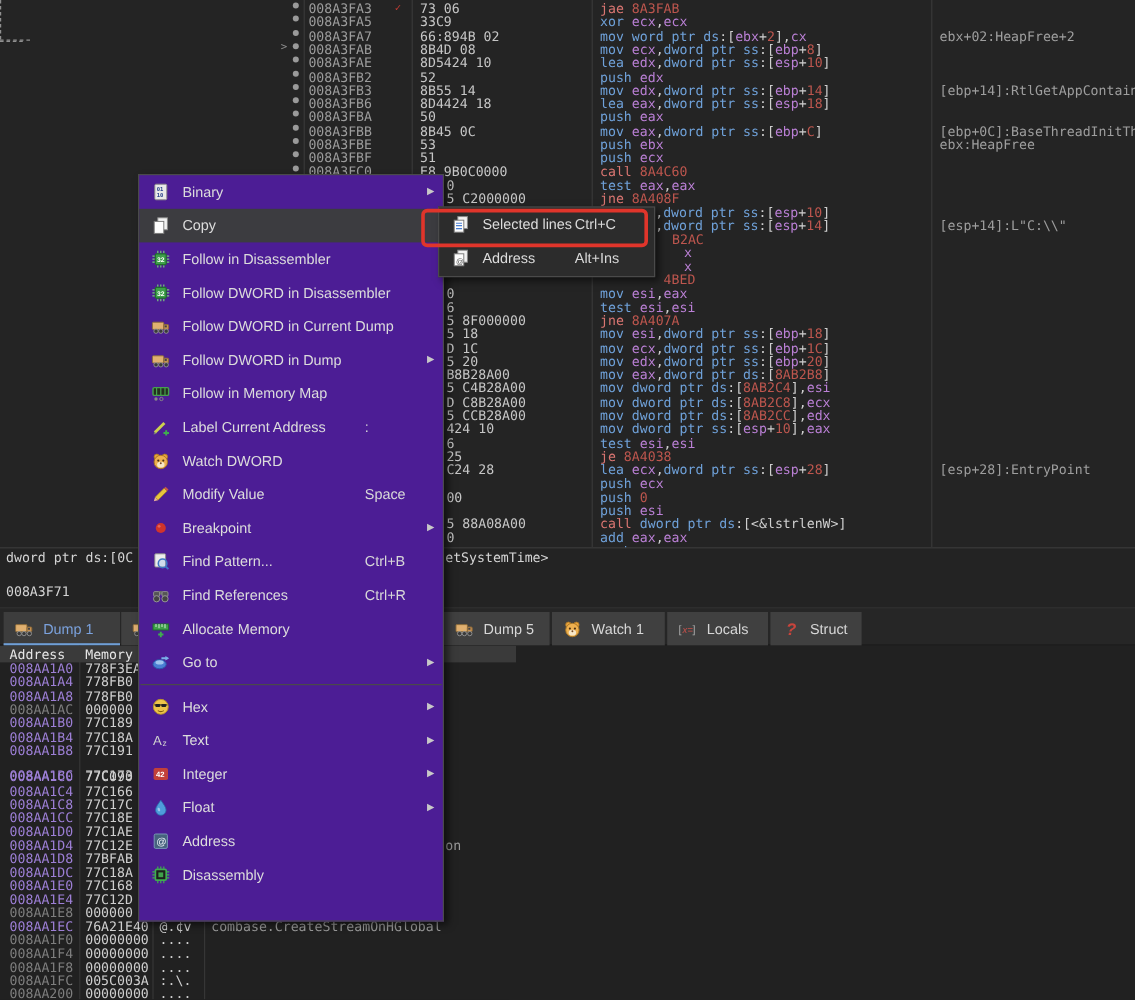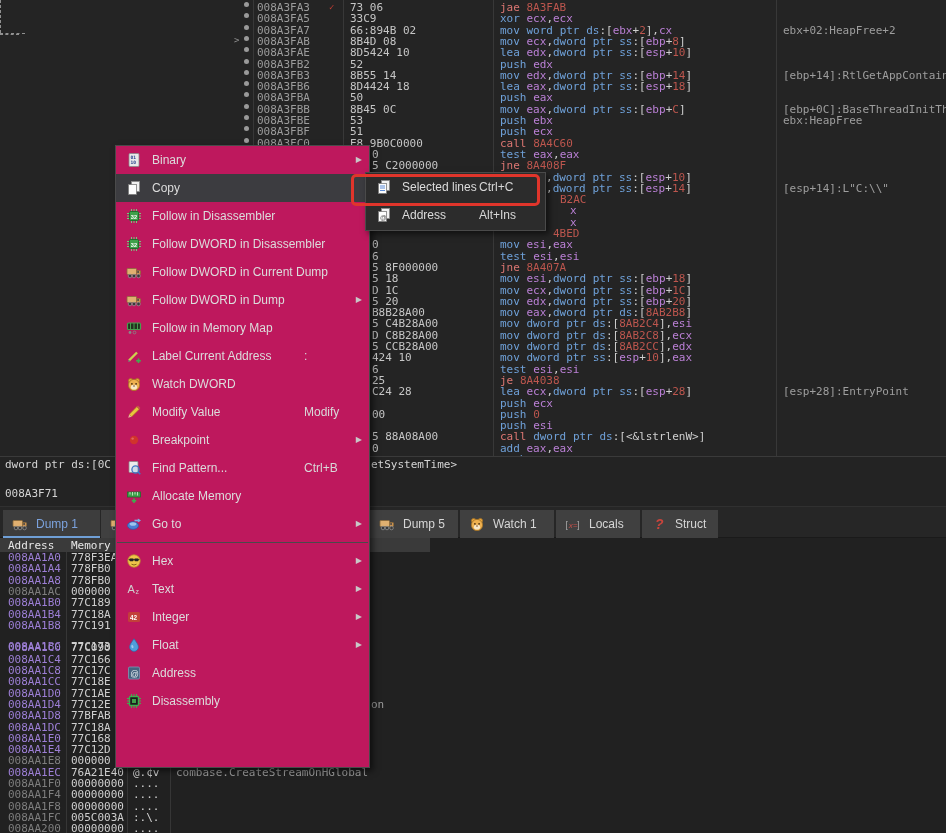--- a/index.html
+++ b/index.html
@@ -47,21 +47,21 @@
   #dumphead span { position:absolute; top:1px; }
   .dumprow { position:absolute; left:0; width:946px; height:12px; line-height:11.3px; white-space:pre; }
   .dumprow span { position:absolute; top:0; }
   .du-addr { left:8px; color:#9d7fd6; } .du-addr.gray { color:#7e7e7e; }
   .du-val { left:71px; color:#cfcfcf; }
   .du-ascii { left:133px; color:#cfcfcf; }
   .du-com { left:176px; color:#9a9a9a; }
   .du-comfrag { left:371px; color:#9a9a9a; }
 
   
-  #menu { position:absolute; left:115px; top:145px; width:255px; height:623px; background:#be185d;
+  #menu { position:absolute; left:115px; top:145px; width:255px; height:623px; background:#4c1d95;
           border:1px solid #4a4a4a; box-shadow:3px 3px 6px rgba(0,0,0,0.55); z-index:30; }
   .mitem { position:relative; height:28px; color:#dcdcdc; font-size:12px; }
   .mitem.hl { background:#3c3c40; }
   .mitem .micon { position:absolute; left:10px; top:6px; width:16px; height:16px; }
   .mitem .mlabel { position:absolute; left:36px; top:0; line-height:28px; white-space:nowrap; }
   .mitem .mshort { position:absolute; left:188px; top:0; line-height:28px; color:#d8d8d8; }
   .mitem .marrow { position:absolute; right:7px; top:0; line-height:28px; font-size:8px; color:#c8c8c8; }
   .msep { height:1px; background:#4a4a4a; margin:4px 1px; }
 
   
@@ -389,21 +389,21 @@
       </div>
       <div class="mitem">
         <span class="micon">
           <svg viewBox="0 0 16 16">
             <polygon points="3.2,10.4 10.8,2.8 13.2,5.2 5.6,12.8" fill="#e8c53d" stroke="#a8891d" stroke-width="0.6"></polygon>
             <polygon points="3.2,10.4 5.6,12.8 2.2,13.8" fill="#e9b09a"></polygon>
             <polygon points="10.8,2.8 12,1.6 14.4,4 13.2,5.2" fill="#c8574a"></polygon>
           </svg>
         </span>
         <span class="mlabel">Modify Value</span>
-        <span class="mshort">Modify</span>
+        <span class="mshort">Space</span>
       </div>
       <div class="mitem">
         <span class="micon">
           <svg viewBox="0 0 16 16">
             <circle cx="8" cy="8" r="4.2" fill="#d0342c"></circle>
             <circle cx="6.6" cy="6.6" r="1.2" fill="#e8736c" opacity="0.8"></circle>
           </svg>
         </span>
         <span class="mlabel">Breakpoint</span>
         <span class="marrow">▶</span>
@@ -411,20 +411,33 @@
       <div class="mitem">
         <span class="micon">
           <svg viewBox="0 0 16 16">
             <rect x="3" y="1.5" width="9" height="11" rx="0.8" fill="#ececec" stroke="#8a8a8a" stroke-width="0.8"></rect>
             <circle cx="9.5" cy="9.5" r="3.6" fill="rgba(120,170,230,0.25)" stroke="#3e77c4" stroke-width="1.3"></circle>
             <line x1="11.9" y1="11.9" x2="14.3" y2="14.3" stroke="#3e77c4" stroke-width="1.6"></line>
           </svg>
         </span>
         <span class="mlabel">Find Pattern...</span>
         <span class="mshort">Ctrl+B</span>
+      </div>
+      <div class="mitem">
+        <span class="micon">
+          <svg viewBox="0 0 16 16">
+            <rect x="6.4" y="4.5" width="3.2" height="3" fill="#6a6a6a"></rect>
+            <rect x="2" y="5" width="5" height="4" rx="1" fill="#555" stroke="#999" stroke-width="0.7"></rect>
+            <rect x="9" y="5" width="5" height="4" rx="1" fill="#555" stroke="#999" stroke-width="0.7"></rect>
+            <circle cx="4.5" cy="11" r="2.6" fill="#444" stroke="#999" stroke-width="0.8"></circle>
+            <circle cx="11.5" cy="11" r="2.6" fill="#444" stroke="#999" stroke-width="0.8"></circle>
+          </svg>
+        </span>
+        <span class="mlabel">Find References</span>
+        <span class="mshort">Ctrl+R</span>
       </div>
       <div class="mitem">
         <span class="micon">
           <svg viewBox="0 0 16 16">
             <rect x="1.5" y="4" width="13" height="5" fill="#3fa04a" stroke="#1f6f2c" stroke-width="0.8"></rect>
             <g stroke="#d8f0d8" stroke-width="0.8">
               <line x1="4" y1="4" x2="4" y2="6.5"></line>
               <line x1="6.5" y1="4" x2="6.5" y2="7.5"></line>
               <line x1="9" y1="4" x2="9" y2="6.5"></line>
               <line x1="11.5" y1="4" x2="11.5" y2="7.5"></line>

